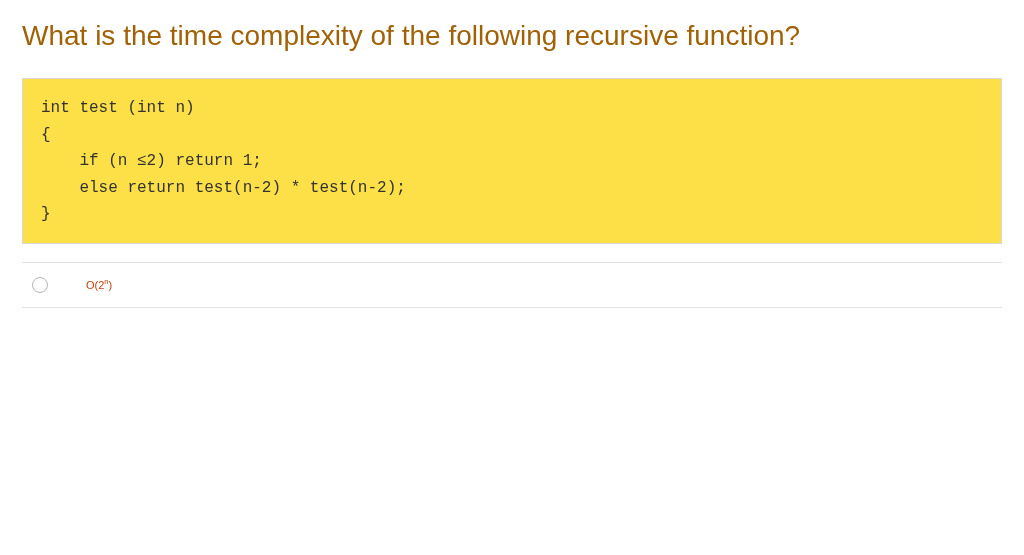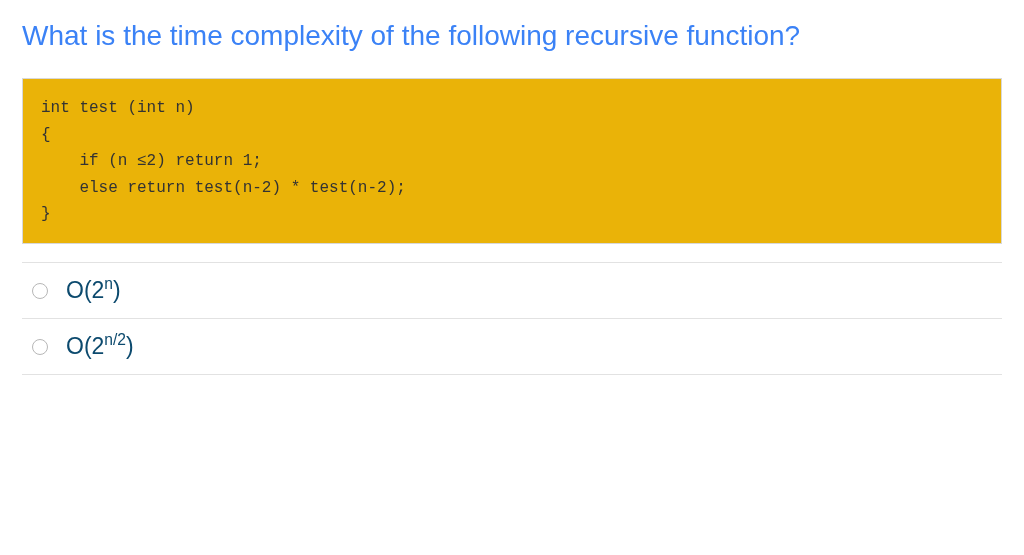--- a/index.html
+++ b/index.html
@@ -10,27 +10,27 @@
     body {
       font-family: -apple-system, BlinkMacSystemFont, "Segoe UI", Helvetica, Arial, sans-serif;
       background: #ffffff;
       padding: 18px 22px;
       width: 1024px;
       color: #212121;
     }
     .question-heading {
       font-size: 28px;
       font-weight: 400;
-      color: #3b82f6;
+      color: #a16207;
       margin-bottom: 24px;
       line-height: 1.3;
     }
     .code-block {
       border: 1px solid #d8d8d8;
-      background: #eab308;
+      background: #fde047;
       padding: 16px 18px;
       font-family: "Courier New", Courier, monospace;
       font-size: 16px;
       line-height: 1.65;
       color: #333;
       white-space: pre;
       margin-bottom: 18px;
     }
     .options {
       border-top: 1px solid #e2e2e2;
@@ -46,22 +46,23 @@
       width: 16px;
       height: 16px;
       border: 1.6px solid #b7b7b7;
       border-radius: 50%;
       flex-shrink: 0;
       margin-right: 18px;
       margin-left: 4px;
       background: #fff;
     }
     .option-label {
-      font-size: 23px;
-      color: #0c4a6e;
+      font-size: 11px;
+      color: #c2410c;
+      margin-left: 20px;
     }
     sup {
       font-size: 0.68em;
       vertical-align: super;
       line-height: 0;
     }
   </style>
 </head>
 <body>
 
@@ -71,17 +72,13 @@
 {
     if (n ≤2) return 1;
     else return test(n-2) * test(n-2);
 }</div>
 
 <div class="options">
   <div class="option-row">
     <span class="radio"></span>
     <span class="option-label">O(2<sup>n</sup>)</span>
   </div>
-  <div class="option-row">
-    <span class="radio"></span>
-    <span class="option-label">O(2<sup>n/2</sup>)</span>
-  </div>
 </div>
 
 </body></html>

